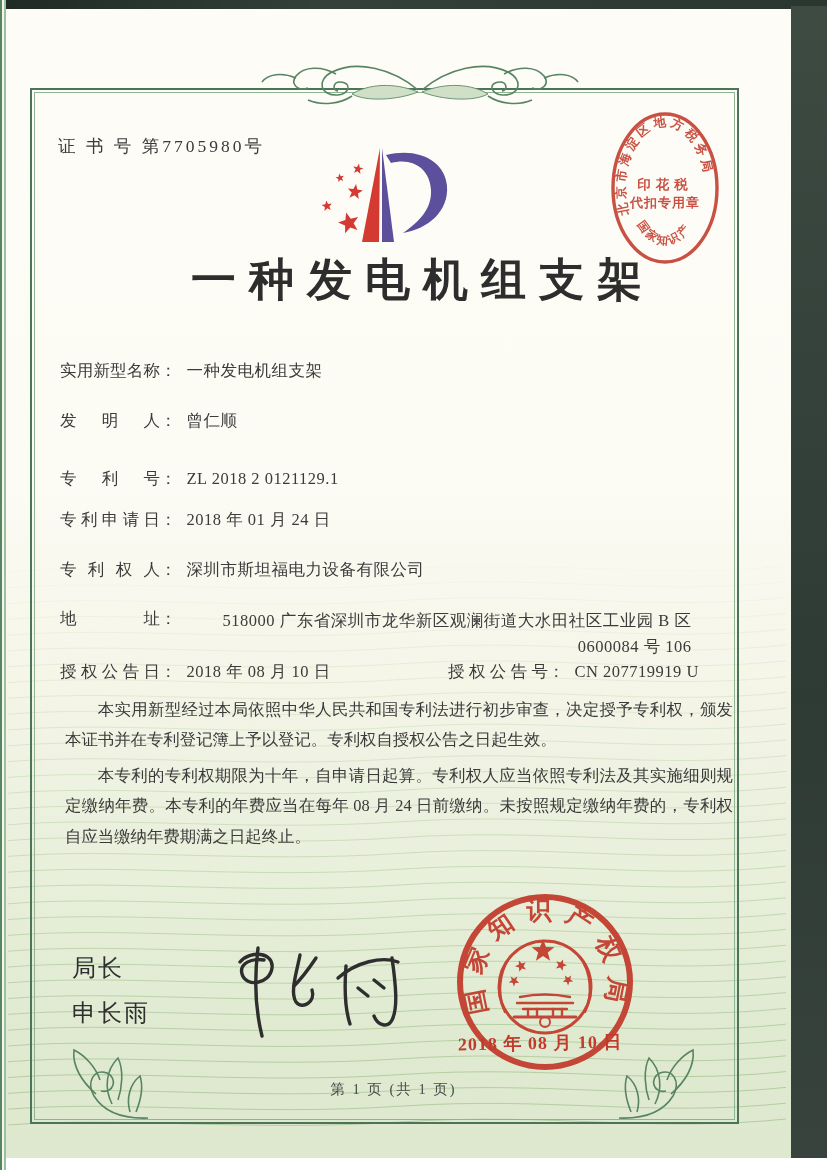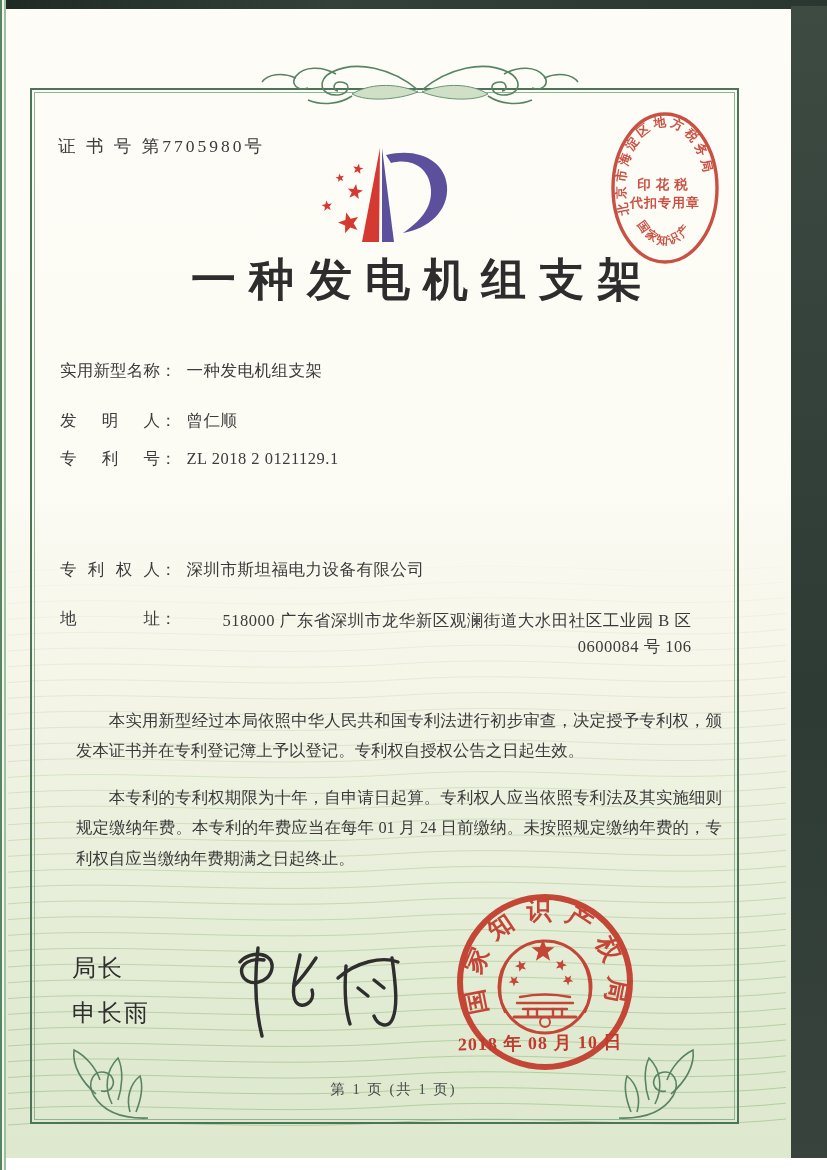--- a/index.html
+++ b/index.html
@@ -29,21 +29,21 @@
   
   .row{position:absolute;left:60px;font-size:16.5px;color:#3b3b3b;white-space:nowrap;}
   .flabel{display:inline-block;width:100px;text-align:justify;text-align-last:justify;}
   .colon{margin-right:10px;}
   .fvalue{letter-spacing:0.5px;}
   .addr .fvalue{display:inline-block;width:505px;white-space:normal;vertical-align:top;line-height:26px;text-align:right;}
   .grant-right{position:absolute;left:388px;top:0;}
   
   .bodytext{position:absolute;left:60px;top:690px;width:678px;font-size:16.4px;
             line-height:30.4px;color:#3a3a3a;text-align:justify;}
-  .bodytext p{margin:16px;text-indent:2em;}
+  .bodytext p{margin:5px;text-indent:2em;}
   
   .signer{position:absolute;left:72px;top:952px;font-size:24px;color:#2f2f2f;
           font-family:"Liberation Sans","DejaVu Sans",sans-serif;}
   .signer div{margin-bottom:13px;letter-spacing:2px;}
   .sig path{fill:none;stroke:#2e2e2e;stroke-width:3.4;stroke-linecap:round;stroke-linejoin:round;}
   
   .stamp text{fill:var(--seal-red);font-weight:700;font-family:"Liberation Serif","DejaVu Serif",serif;}
   .stamp .ring{fill:none;stroke:var(--seal-red);}
   .tax{opacity:.88;}
   .seal{opacity:.93;}
@@ -149,33 +149,42 @@
     </svg>
 
     <h1 class="title">一种发电机组支架</h1>
 
     <div class="row" style="top:410px">
       <span class="flabel">发明人</span><span class="colon">：</span><span class="fvalue">曾仁顺</span>
     </div>
     <div class="row" style="top:360px">
       <span class="flabel">实用新型名称</span><span class="colon">：</span><span class="fvalue">一种发电机组支架</span>
     </div>
-    <div class="row" style="top:448px">
+    <div class="row" style="top:468px">
       <span class="flabel">专利号</span><span class="colon">：</span><span class="fvalue">ZL 2018 2 0121129.1</span>
+    </div>
+    <div class="row" style="top:509px">
+      <span class="flabel">专利申请日</span><span class="colon">：</span><span class="fvalue">2018 年 01 月 24 日</span>
     </div>
     <div class="row" style="top:559px">
       <span class="flabel">专利权人</span><span class="colon">：</span><span class="fvalue">深圳市斯坦福电力设备有限公司</span>
     </div>
     <div class="row addr" style="top:608px">
       <span class="flabel">地址</span><span class="colon">：</span><span class="fvalue">518000 广东省深圳市龙华新区观澜街道大水田社区工业园 B 区 0600084 号 106</span>
     </div>
+    <div class="row" style="top:661px">
+      <span class="flabel">授权公告日</span><span class="colon">：</span><span class="fvalue">2018 年 08 月 10 日</span>
+      <span class="grant-right">
+        <span class="flabel">授权公告号</span><span class="colon">：</span><span class="fvalue">CN 207719919 U</span>
+      </span>
+    </div>
 
     <div class="bodytext">
       <p>本实用新型经过本局依照中华人民共和国专利法进行初步审查，决定授予专利权，颁发本证书并在专利登记簿上予以登记。专利权自授权公告之日起生效。</p>
-      <p>本专利的专利权期限为十年，自申请日起算。专利权人应当依照专利法及其实施细则规定缴纳年费。本专利的年费应当在每年 01 月 24 日前缴纳。未按照规定缴纳年费的，专利权自应当缴纳年费期满之日起终止。</p>
+      <p>本专利的专利权期限为十年，自申请日起算。专利权人应当依照专利法及其实施细则规定缴纳年费。本专利的年费应当在每年 08 月 24 日前缴纳。未按照规定缴纳年费的，专利权自应当缴纳年费期满之日起终止。</p>
     </div>
 
     <div class="signer">
       <div>局长</div>
       <div>申长雨</div>
     </div>
 
     <svg class="sig" width="220" height="120" style="left:195px;top:928px" viewBox="195 928 220 120" aria-label="申长雨">
       <path d="M258,948 C254,980 256,1012 262,1036"></path>
       <path d="M240,962 C250,950 274,952 272,968 C270,984 246,988 242,974 C239,963 252,958 264,960"></path>

